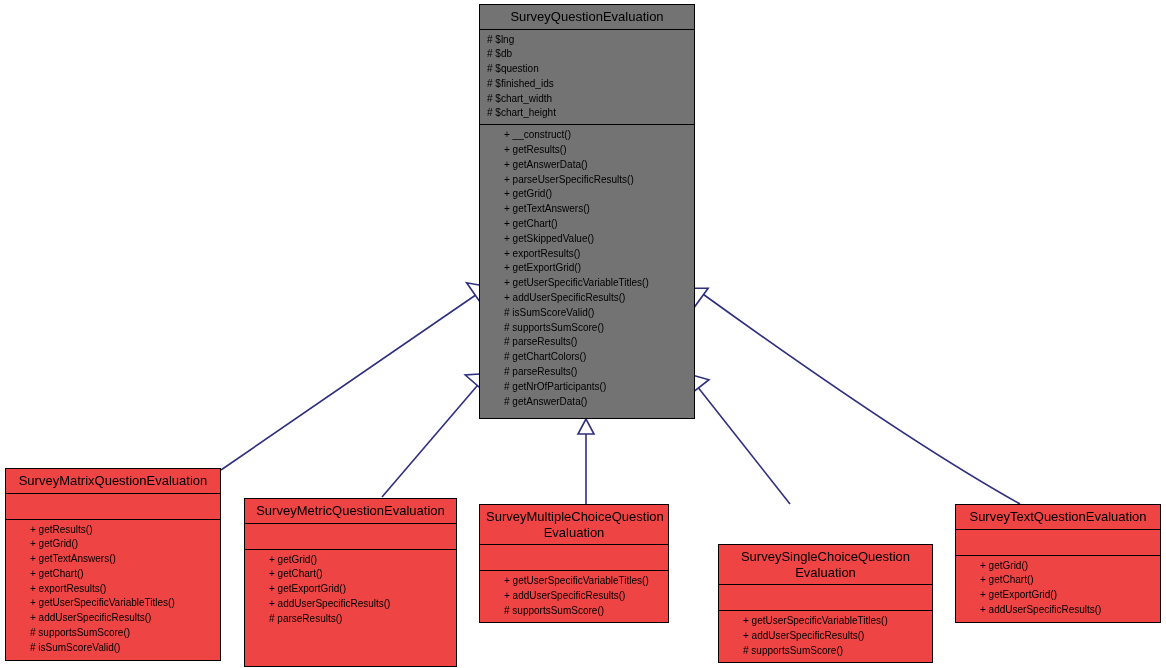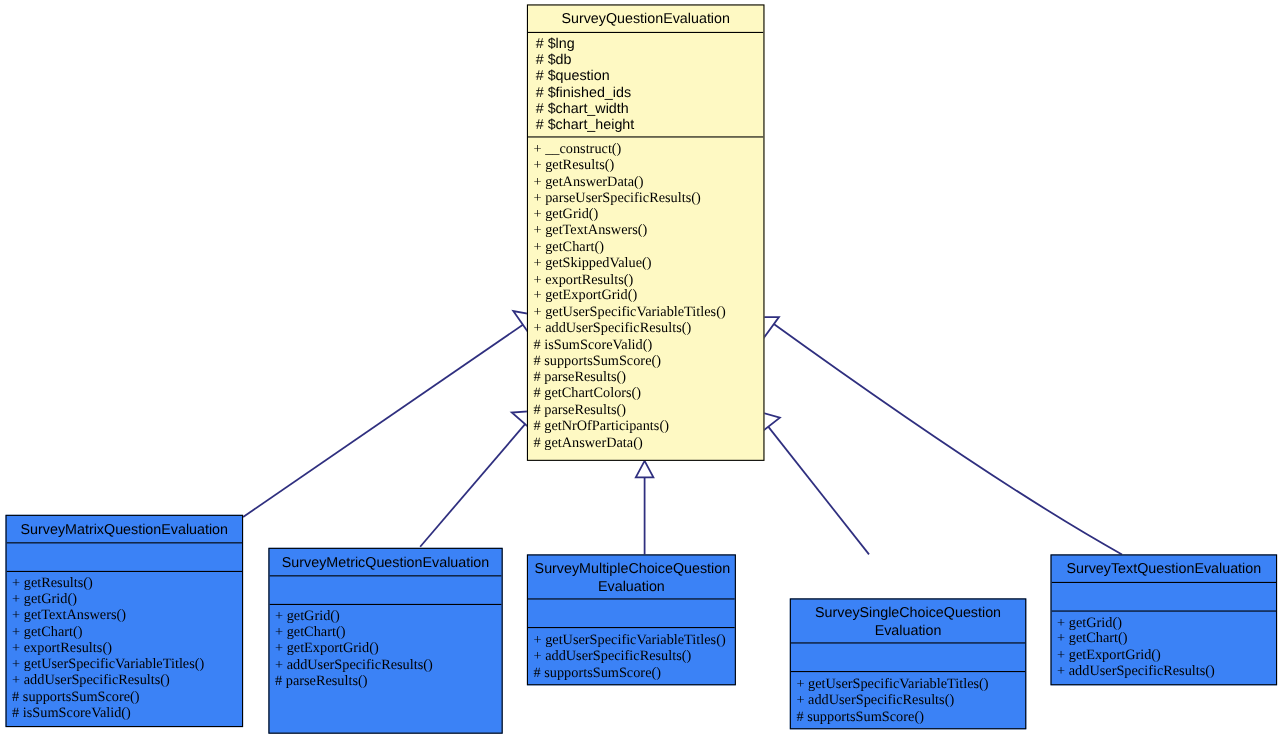--- a/index.html
+++ b/index.html
@@ -26,25 +26,25 @@
     left: 0;
     top: 0;
     width: 1166px;
     height: 668px;
     pointer-events: none;
   }
   .uml-class {
     position: absolute;
     box-sizing: border-box;
     border: 1px solid #000000;
-    background: #3b82f6;
+    background: #ef4444;
     overflow: hidden;
   }
   .uml-class.is-root {
-    background: #fef9c3;
+    background: #737373;
     border: 1px solid #000000;
   }
   .uml-name {
     box-sizing: border-box;
     text-align: center;
     font-size: 13px;
     line-height: 15.5px;
     color: #000000;
     padding: 4px 6px 4px 6px;
     border-bottom: 1px solid #000000;
@@ -54,25 +54,24 @@
     box-sizing: border-box;
     border-bottom: 1px solid #000000;
     padding: 3px 6px 3px 7px;
   }
   .uml-attrs.is-empty {
     padding: 0;
     height: 26px;
   }
   .uml-ops {
     box-sizing: border-box;
-    padding: 3px 6px 3px 5px;
-    font-family: Liberation Serif, serif;
+    padding: 3px 6px 3px 24px;
   }
   .uml-member {
-    font-size: 13px;
+    font-size: 10px;
     line-height: 14.8px;
     color: #000000;
     white-space: nowrap;
   }
   .uml-class.is-root .uml-member,
   .uml-class.is-root .uml-name {
     color: #000000;
   }
 </style>
 </head>

